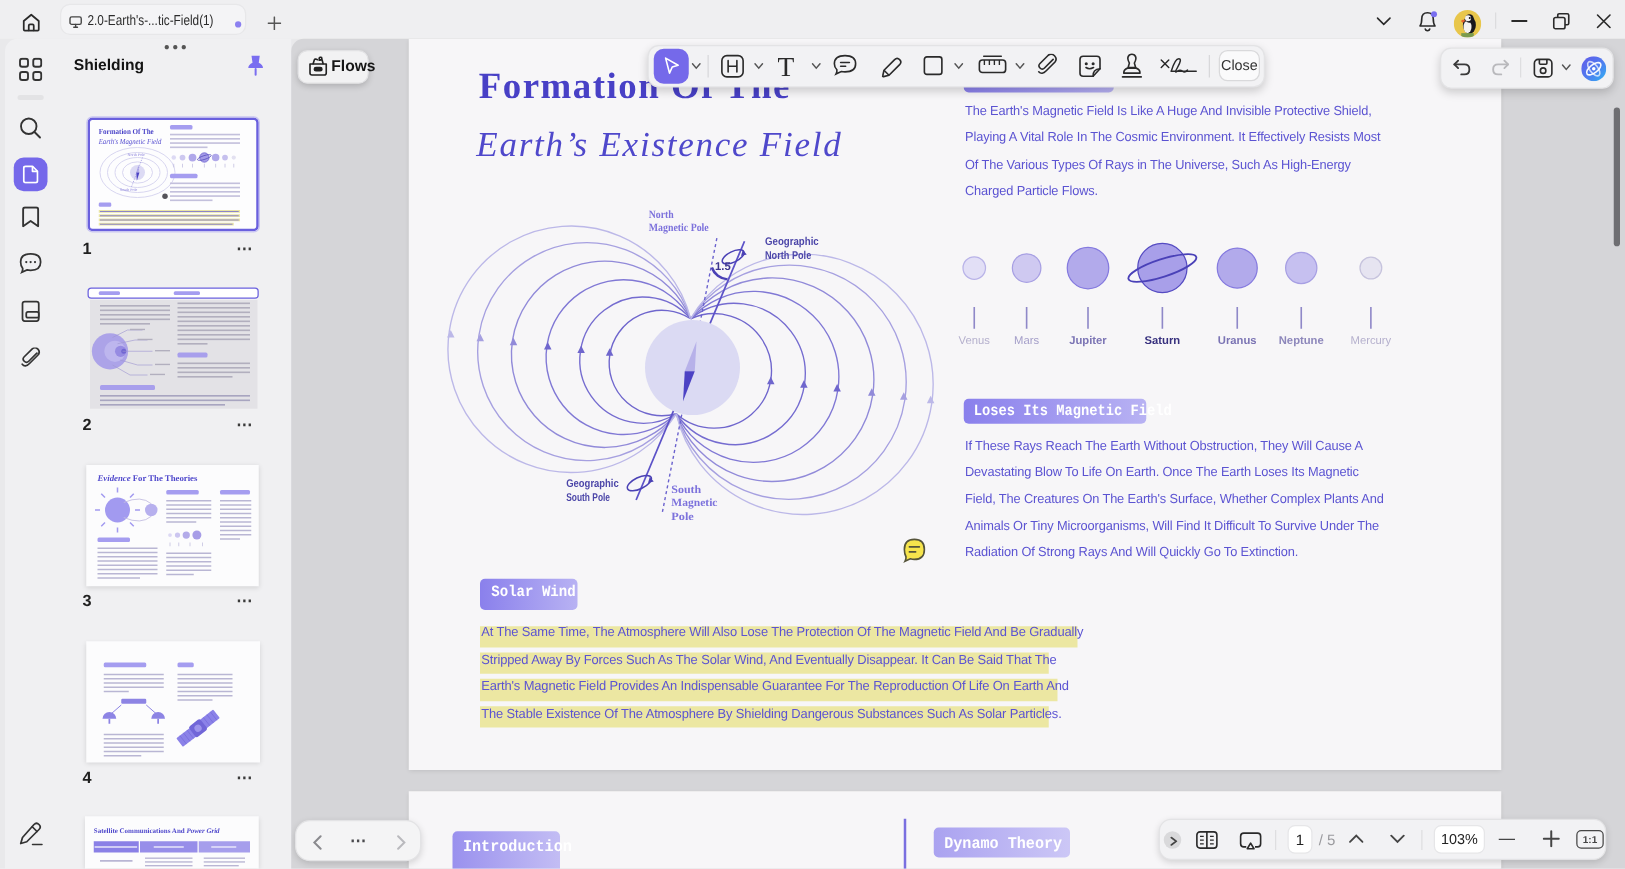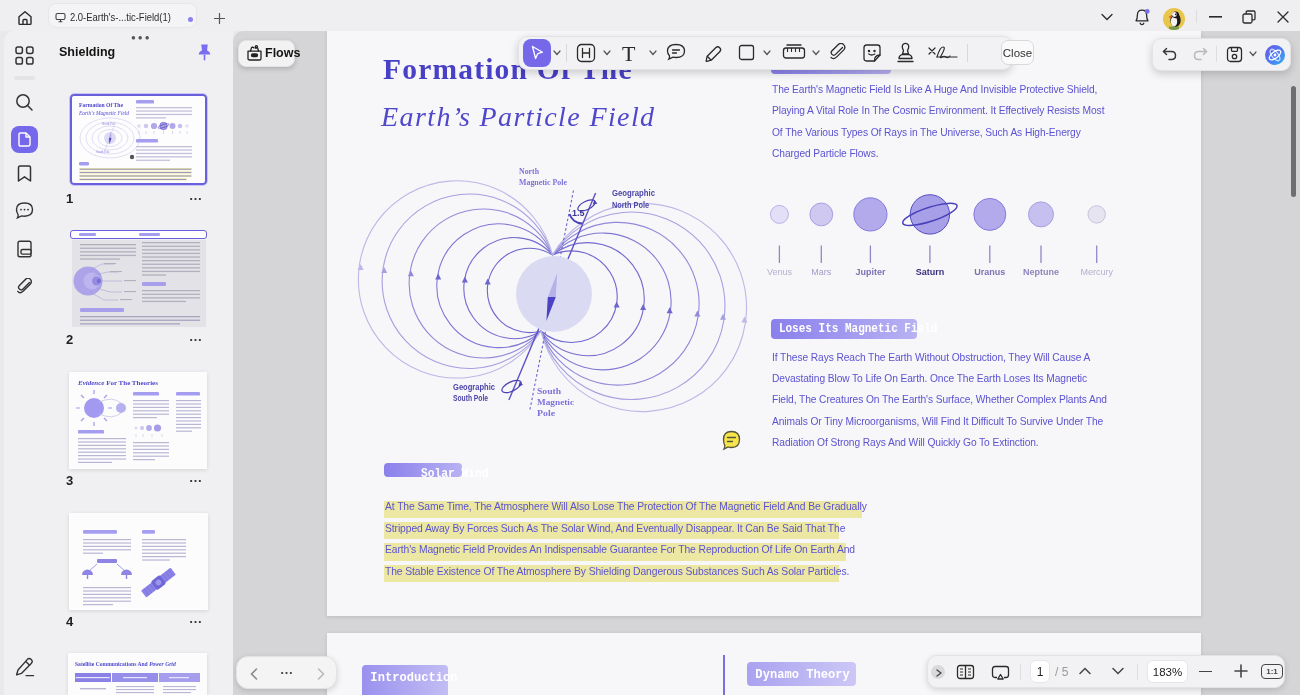--- a/index.html
+++ b/index.html
@@ -361,21 +361,21 @@
       <rect x="95" y="33" width="33" height="1.1"></rect>
       <rect x="95" y="36" width="33" height="1.1"></rect>
       <rect x="95" y="39" width="28" height="1.1"></rect>
     </g>
 </svg>
 
 <div class="abs viewport" id="viewport">
 
   <div class="abs page" style="left:94px;top:0;width:874px;height:585px;">
     <div class="abs" style="left:56px;top:22px;font-family:'Liberation Serif';font-weight:bold;font-size:29.5px;color:#4840c6;letter-spacing:1.2px;">Formation Of The</div>
-    <div class="abs" style="left:54px;top:70px;font-family:'Liberation Serif';font-style:italic;font-size:28px;color:#4f48cb;letter-spacing:1.4px;">Earth’s Particle Field</div>
+    <div class="abs" style="left:54px;top:70px;font-family:'Liberation Serif';font-style:italic;font-size:28px;color:#4f48cb;letter-spacing:1.4px;">Earth’s Existence Field</div>
 
     <svg class="abs" style="left:13px;top:119px" width="430" height="290" viewBox="0 0 430 290">
       <g fill="none" stroke-width="1.1">
         <path d="M212.5 105 A42.2 42.2 0 1 0 201 181" stroke="#6f66cd"></path>
         <path d="M212.5 105 A50.5 50.5 0 1 0 201 181" stroke="#756cd0"></path>
         <path d="M212.5 105 A61.9 61.9 0 1 0 201 181" stroke="#8078d5"></path>
         <path d="M212.5 105 A74.5 74.5 0 1 0 201 181" stroke="#918ad9"></path>
         <path d="M212.5 105 A87.2 87.2 0 1 0 201 181" stroke="#a6a0e0"></path>
         <path d="M212.5 105 A98.6 98.6 0 1 0 201 181" stroke="#bcb8e8"></path>
         <path d="M212.5 105 A45.8 45.8 0 1 1 201 181" stroke="#6f66cd"></path>
@@ -473,21 +473,21 @@
       Field, The Creatures On The Earth's Surface, Whether Complex Plants And<br>
       Animals Or Tiny Microorganisms, Will Find It Difficult To Survive Under The<br>
       Radiation Of Strong Rays And Will Quickly Go To Extinction.
     </div>
 
     <svg class="abs" style="left:394px;top:399px" width="21" height="21" viewBox="0 0 21 21">
       <path d="M10.5 1.5 Q18.5 1.5 18.5 9.5 Q18.5 17.5 10.5 17.5 Q8.8 17.5 7.2 17 L3 19 Q4 17 3.8 15.4 Q2.5 13 2.5 9.5 Q2.5 1.5 10.5 1.5 Z" fill="#f6e44c" stroke="#55543a" stroke-width="1.3"></path>
       <path d="M6.5 7.5 H14.5 M6.5 11.5 H11.5" stroke="#55543a" stroke-width="1.3" stroke-linecap="round"></path>
     </svg>
 
-    <div class="abs pill" style="left:57px;top:432px;width:78px;height:14px;padding-left:28px;">
+    <div class="abs pill" style="left:57px;top:432px;width:78px;height:25px;">
       <div style="padding:4px 0 0 10px;font-size:12.5px;transform:scaleX(0.9);transform-origin:0 0;">Solar Wind</div>
     </div>
 
     <div class="abs" style="left:57px;top:469.5px;width:478px;height:17.5px;background:#ece7a2;"></div>
     <div class="abs" style="left:57px;top:490.9px;width:455px;height:17.5px;background:#ece7a2;"></div>
     <div class="abs" style="left:57px;top:512.3px;width:462px;height:17.5px;background:#ece7a2;"></div>
     <div class="abs" style="left:57px;top:533.7px;width:455px;height:17.5px;background:#ece7a2;"></div>
 
     <div class="abs ptext" style="left:58px;top:465.3px;font-size:10.5px;transform:scaleX(0.9845);transform-origin:0 0;">
       At The Same Time, The Atmosphere Will Also Lose The Protection Of The Magnetic Field And Be Gradually<br>
@@ -583,21 +583,21 @@
     <path d="M7.5 8.5 Q5 4 7.5 2 Q9.5 0.8 11.5 2 Q14 4 11.5 8.5 L12.5 12 H6.5 Z"></path>
     <path d="M3 16.5 Q3 13.5 6 12.5 H13 Q16 13.5 16 16.5 H3 Z"></path>
     <path d="M2 19.5 H17" stroke-linecap="round"></path>
   </svg>
   <svg class="abs" style="left:695px;top:14px" width="30" height="16" viewBox="0 0 30 16" fill="none" stroke="#2a2a2a" stroke-width="1.2" stroke-linecap="round">
     <path d="M1 3 L7 9 M7 3 L1 9"></path>
     <path d="M9 12 Q12 2 15 2 Q18 2 14 9 Q11 14 14 12 Q16 10.5 18 12 Q20 13.5 22 11"></path>
     <path d="M9 12 H29" stroke-width="1.1"></path>
   </svg>
   <div class="abs" style="left:734px;top:13px;width:1px;height:18px;background:#d8d8da;"></div>
-  <div class="abs" style="left:742px;top:9px;width:33px;height:25px;background:#fafafb;border:1px solid #d9d9db;border-radius:7px;font-size:11.5px;color:#333;text-align:center;line-height:24px;margin-left:26px;">Close</div>
+  <div class="abs" style="left:742px;top:9px;width:33px;height:25px;background:#fafafb;border:1px solid #d9d9db;border-radius:7px;font-size:11.5px;color:#333;text-align:center;line-height:24px;">Close</div>
 
   <div class="abs" style="left:919px;top:7px;width:139px;height:33px;background:#f2f2f4;border:1px solid #e3e3e5;border-radius:9px;box-shadow:0 3px 8px rgba(0,0,0,0.18);"></div>
   <svg class="abs" style="left:929px;top:16px" width="15" height="14" viewBox="0 0 15 14" fill="none" stroke="#3a3a3a" stroke-width="1.5" stroke-linecap="round" stroke-linejoin="round">
     <path d="M4.5 1.5 L1.5 4.5 L4.5 7.5"></path>
     <path d="M1.5 4.5 H9.5 Q13.5 4.5 13.5 8.5 Q13.5 12.5 9.5 12.5 H7"></path>
   </svg>
   <svg class="abs" style="left:960px;top:16px" width="15" height="14" viewBox="0 0 15 14" fill="none" stroke="#b9b9bc" stroke-width="1.5" stroke-linecap="round" stroke-linejoin="round">
     <path d="M10.5 1.5 L13.5 4.5 L10.5 7.5"></path>
     <path d="M13.5 4.5 H5.5 Q1.5 4.5 1.5 8.5 Q1.5 12.5 5.5 12.5 H8"></path>
   </svg>
@@ -643,19 +643,19 @@
   <div class="abs" style="left:787px;top:633px;width:1px;height:16px;background:#dedee0;"></div>
   <div class="abs" style="left:797px;top:629px;width:20px;height:23px;background:#fff;border:1px solid #e6e6e8;border-radius:6px;font-size:12px;color:#222;text-align:center;line-height:22px;">1</div>
   <div class="abs" style="left:822px;top:634px;font-size:12px;color:#9a9a9e;">/ 5</div>
   <svg class="abs" style="left:846px;top:636px" width="12" height="8" viewBox="0 0 12 8" fill="none" stroke="#454545" stroke-width="1.5" stroke-linecap="round">
       <path d="M1 6.5 L6 1.5 L11 6.5"></path>
     </svg>
   <svg class="abs" style="left:879px;top:636px" width="12" height="8" viewBox="0 0 12 8" fill="none" stroke="#454545" stroke-width="1.5" stroke-linecap="round">
       <path d="M1 1.5 L6 6.5 L11 1.5"></path>
     </svg>
   <div class="abs" style="left:904px;top:633px;width:1px;height:16px;background:#dedee0;"></div>
-  <div class="abs" style="left:914px;top:629px;width:41px;height:23px;background:#fff;border:1px solid #e6e6e8;border-radius:6px;font-size:11.5px;color:#222;text-align:center;line-height:22px;">183%</div>
+  <div class="abs" style="left:914px;top:629px;width:41px;height:23px;background:#fff;border:1px solid #e6e6e8;border-radius:6px;font-size:11.5px;color:#222;text-align:center;line-height:22px;">103%</div>
   <div class="abs" style="left:966px;top:639.5px;width:13px;height:1.8px;background:#454545;"></div>
   <svg class="abs" style="left:1001px;top:633px" width="14" height="14" viewBox="0 0 14 14" stroke="#454545" stroke-width="1.6" stroke-linecap="round">
       <path d="M7 1 V13 M1 7 H13"></path>
     </svg>
   <div class="abs" style="left:1028px;top:632.5px;width:22px;height:15px;border:1.4px solid #454545;border-radius:4px;font-size:8px;font-weight:bold;color:#454545;text-align:center;line-height:13px;">1:1</div>
 </div>
 
 </body></html>

